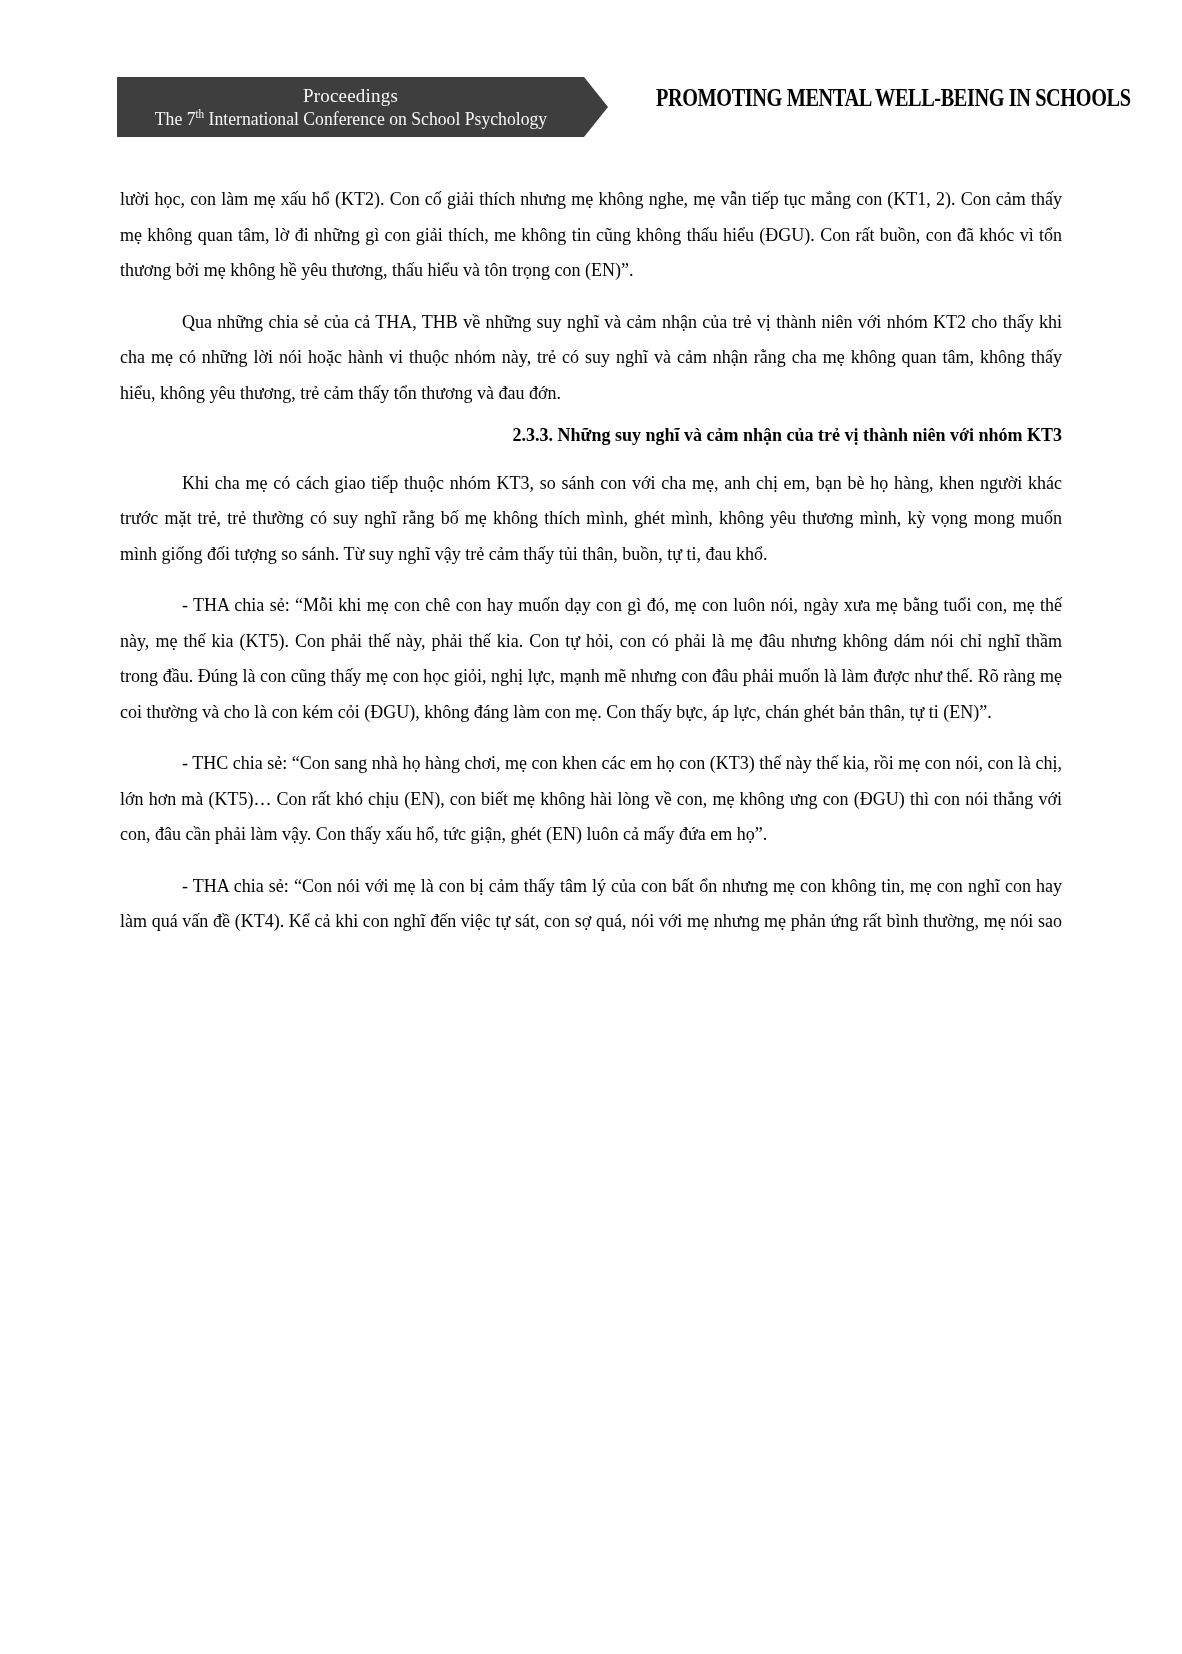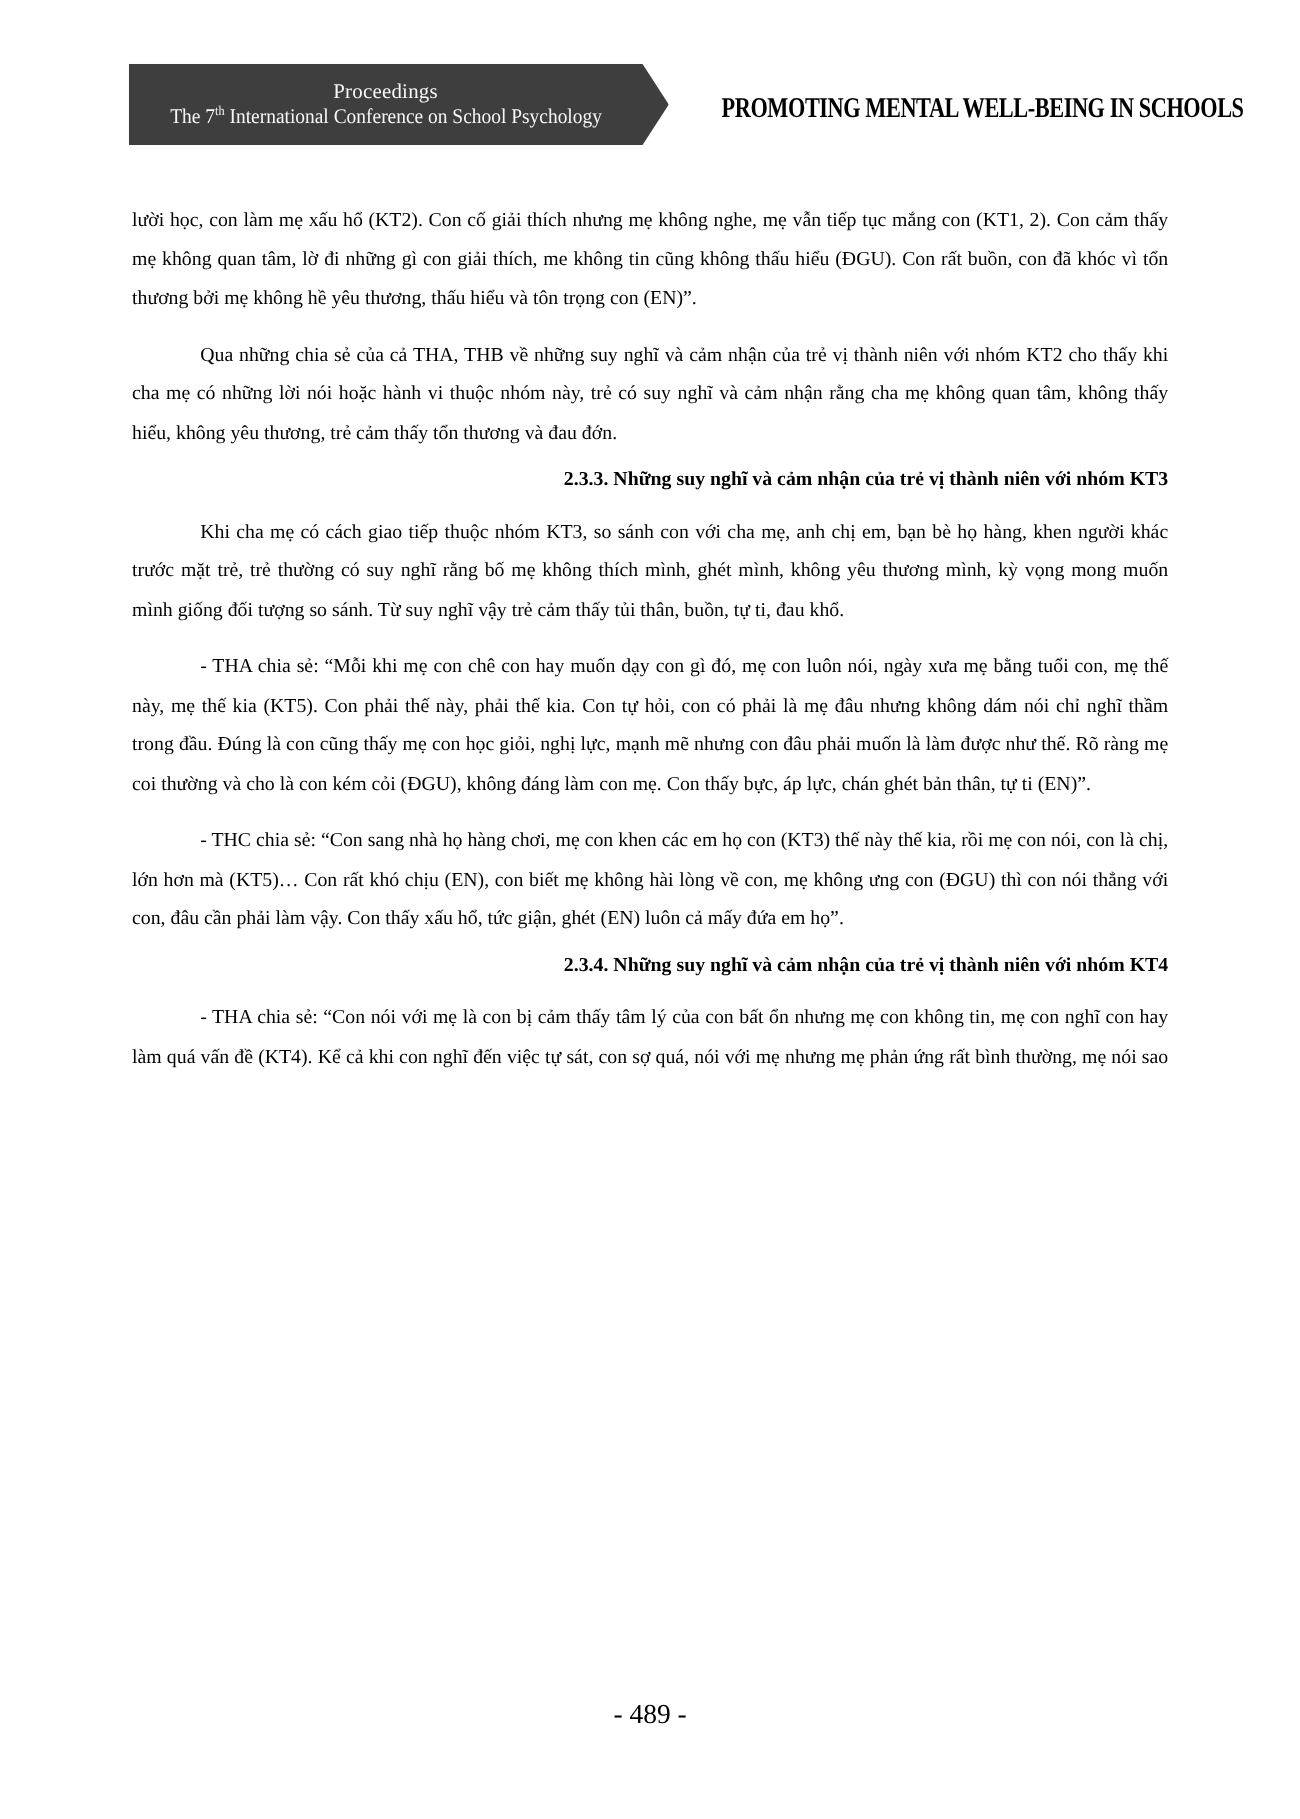--- a/index.html
+++ b/index.html
@@ -12,23 +12,23 @@
     background: #ffffff;
     font-family: "Liberation Serif", "DejaVu Serif", serif;
     color: #000000;
     overflow: hidden;
   }
 
   
   .banner {
     position: absolute;
     left: 117px;
-    top: 58px;
+    top: 77px;
     width: 491px;
-    height: 74px;
+    height: 60px;
     background: #3e3e3e;
     clip-path: polygon(0 0, calc(100% - 24px) 0, 100% 50%, calc(100% - 24px) 100%, 0 100%);
     display: flex;
     flex-direction: column;
     align-items: center;
     justify-content: center;
     padding-right: 24px;
     color: #f7f7f7;
     text-align: center;
   }
@@ -118,21 +118,17 @@
   </div>
 
   <div class="content">
 
   <p class="opening">lười học, con làm mẹ xấu hổ (KT2). Con cố giải thích nhưng mẹ không nghe, mẹ vẫn tiếp tục mắng con (KT1, 2). Con cảm thấy mẹ không quan tâm, lờ đi những gì con giải thích, me không tin cũng không thấu hiểu (ĐGU). Con rất buồn, con đã khóc vì tổn thương bởi mẹ không hề yêu thương, thấu hiểu và tôn trọng con (EN)”.</p>
       <p class="body">Qua những chia sẻ của cả THA, THB về những suy nghĩ và cảm nhận của trẻ vị thành niên với nhóm KT2 cho thấy khi cha mẹ có những lời nói hoặc hành vi thuộc nhóm này, trẻ có suy nghĩ và cảm nhận rằng cha mẹ không quan tâm, không thấy hiểu, không yêu thương, trẻ cảm thấy tổn thương và đau đớn.</p>
       <p class="heading">2.3.3. Những suy nghĩ và cảm nhận của trẻ vị thành niên với nhóm KT3</p>
       <p class="body">Khi cha mẹ có cách giao tiếp thuộc nhóm KT3, so sánh con với cha mẹ, anh chị em, bạn bè họ hàng, khen người khác trước mặt trẻ, trẻ thường có suy nghĩ rằng bố mẹ không thích mình, ghét mình, không yêu thương mình, kỳ vọng mong muốn mình giống đối tượng so sánh. Từ suy nghĩ vậy trẻ cảm thấy tủi thân, buồn, tự ti, đau khổ.</p>
       <p class="body">- THA chia sẻ: “Mỗi khi mẹ con chê con hay muốn dạy con gì đó, mẹ con luôn nói, ngày xưa mẹ bằng tuổi con, mẹ thế này, mẹ thế kia (KT5). Con phải thế này, phải thế kia. Con tự hỏi, con có phải là mẹ đâu nhưng không dám nói chỉ nghĩ thầm trong đầu. Đúng là con cũng thấy mẹ con học giỏi, nghị lực, mạnh mẽ nhưng con đâu phải muốn là làm được như thế. Rõ ràng mẹ coi thường và cho là con kém cỏi (ĐGU), không đáng làm con mẹ. Con thấy bực, áp lực, chán ghét bản thân, tự ti (EN)”.</p>
       <p class="body">- THC chia sẻ: “Con sang nhà họ hàng chơi, mẹ con khen các em họ con (KT3) thế này thế kia, rồi mẹ con nói, con là chị, lớn hơn mà (KT5)… Con rất khó chịu (EN), con biết mẹ không hài lòng về con, mẹ không ưng con (ĐGU) thì con nói thẳng với con, đâu cần phải làm vậy. Con thấy xấu hổ, tức giận, ghét (EN) luôn cả mấy đứa em họ”.</p>
-      <p class="heading">2.3.4. Những suy nghĩ và cảm nhận của trẻ vị thành niên với nhóm KT4</p>
       <p class="body justify-last">- THA chia sẻ: “Con nói với mẹ là con bị cảm thấy tâm lý của con bất ổn nhưng mẹ con không tin, mẹ con nghĩ con hay làm quá vấn đề (KT4). Kể cả khi con nghĩ đến việc tự sát, con sợ quá, nói với mẹ nhưng mẹ phản ứng rất bình thường, mẹ nói sao</p>
     </div>
 
-  <div class="footer">
-    <span>- 489 -</span>
-  </div>
 
 </div>
 
 </body></html>

